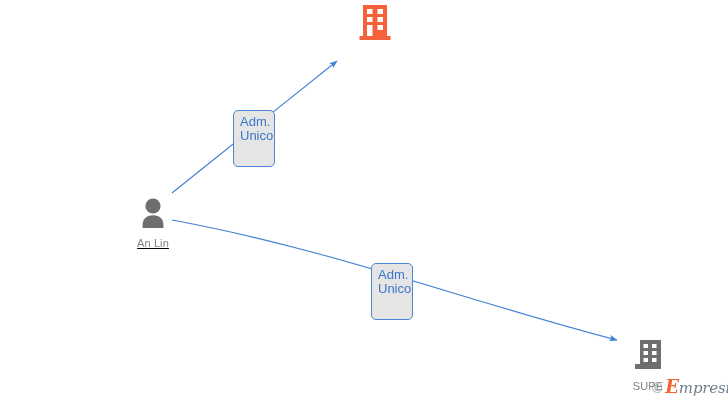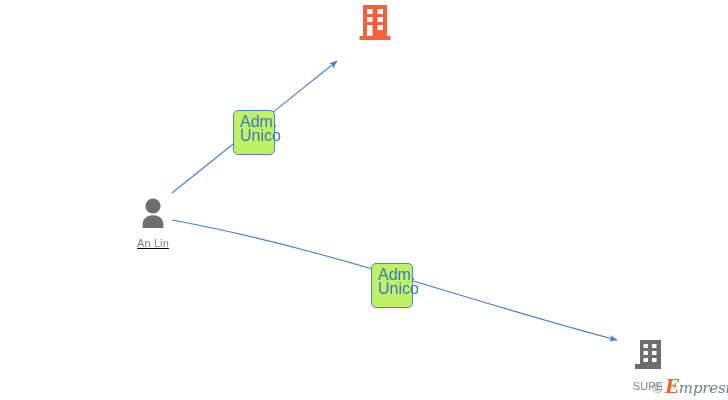--- a/index.html
+++ b/index.html
@@ -58,26 +58,26 @@
     gap: 4px;
     justify-content: flex-end;
   }
 
   
   .edge-label {
     position: absolute;
     box-sizing: border-box;
     border: 1px solid #4a86d6;
     border-radius: 5px;
-    background: #bef264;
+    background: #e5e5e5;
     color: #3b76c9;
-    font-size: 16px;
+    font-size: 13px;
     line-height: 14px;
     text-align: center;
-    padding: 4px 6px 11px;
+    padding: 4px 6px 23px;
     white-space: nowrap;
   }
   .edge-label span { display: block; }
   #edge-label-1 { left: 233px; top: 110px; width: 42px; }
   #edge-label-2 { left: 371px; top: 263px; width: 42px; }
 
   
   #watermark {
     position: absolute;
     left: 652px;

